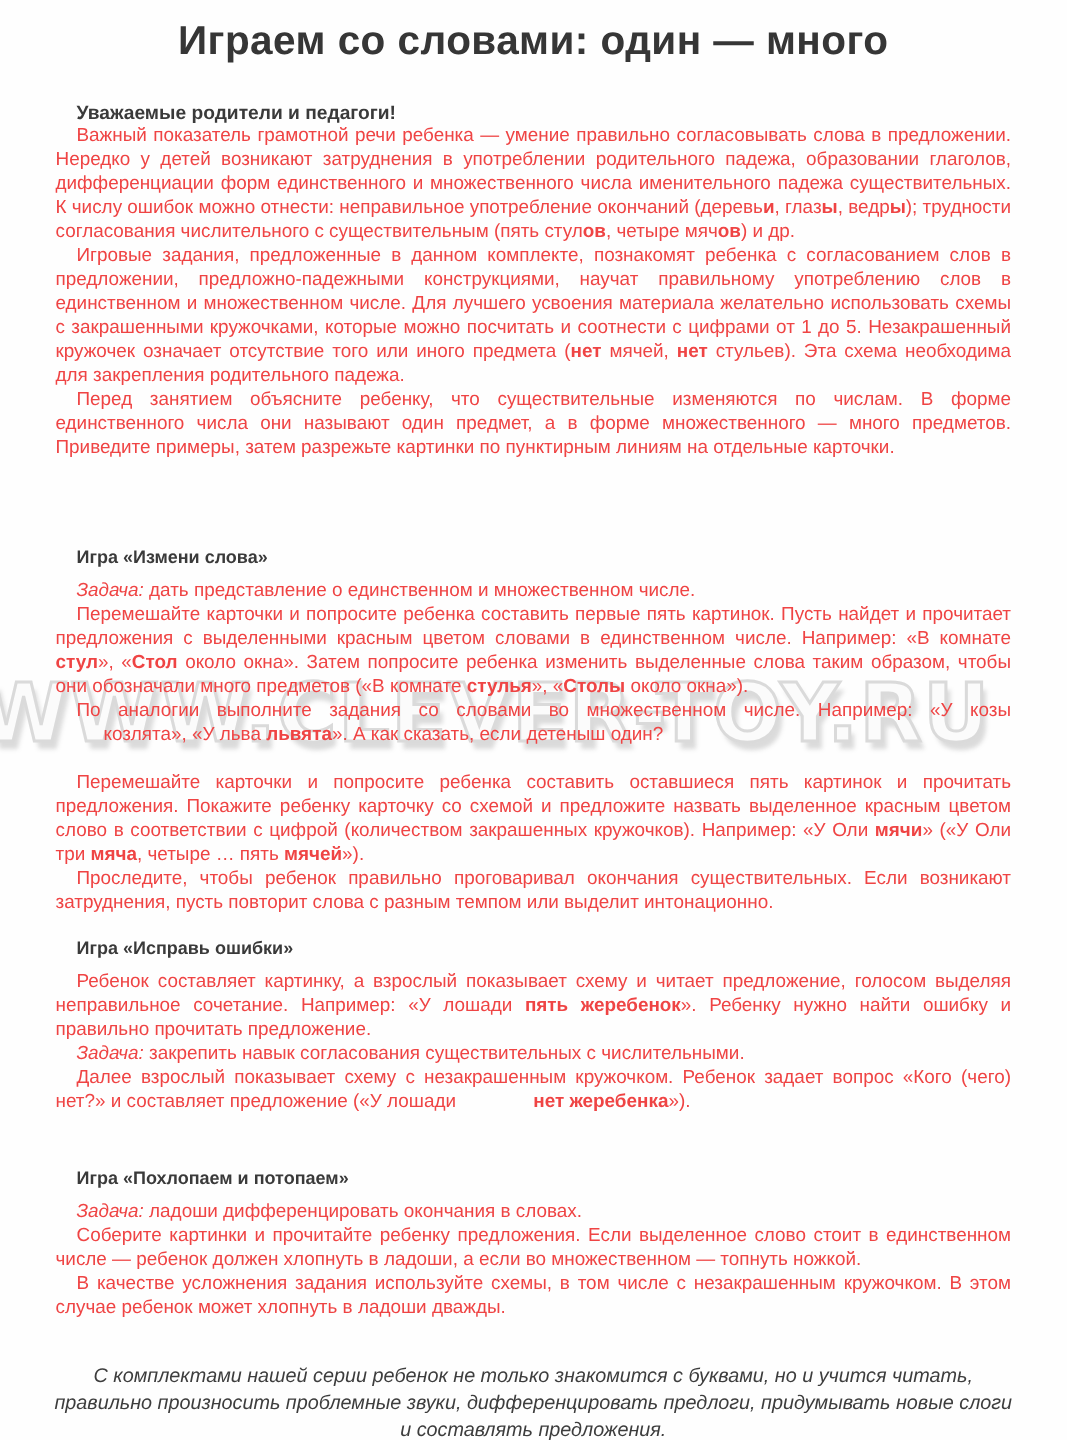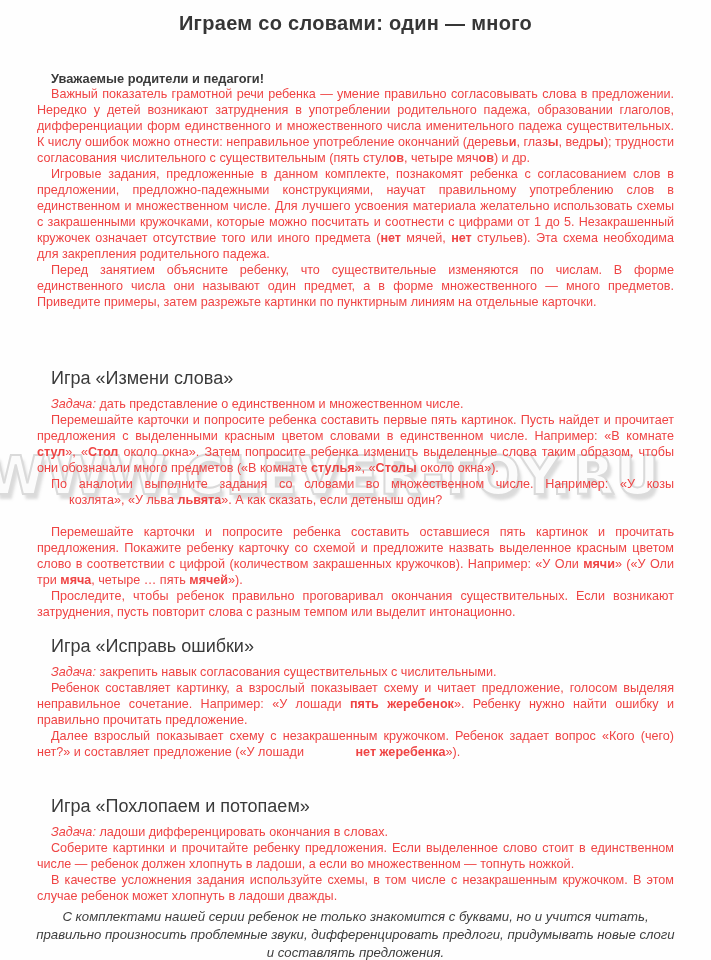--- a/index.html
+++ b/index.html
@@ -25,47 +25,47 @@
     letter-spacing: 1px;
     color: #fbfbfb;
     -webkit-text-stroke: 2px #dadada;
     text-shadow: 3px 5px 3px rgba(130,130,130,0.28);
     pointer-events: none;
   }
   .inner { position: relative; z-index: 1; }
   .title {
     margin-top: 12px;
     text-align: center;
-    font-size: 20px;
+    font-size: 27px;
     font-weight: 700;
     letter-spacing: 0.3px;
     color: #363636;
     font-family: "Liberation Sans", sans-serif;
   }
   .content { margin: 0 37px; }
   .greeting {
-    margin-top: 36px;
+    margin-top: 24px;
     font-weight: 700;
     font-size: 12.8px;
     text-indent: 14px;
   }
   .body {
     font-size: 12.6px;
     line-height: 16px;
     text-align: justify;
     text-indent: 14px;
     color: #ef4444;
   }
   .greeting + .body, .body + .body { margin-top: 0; }
   .game { margin-top: 16px; }
   .game-first { margin-top: 58px; }
   .game-last { margin-top: 36px; }
   .game-heading {
-    font-weight: 400;
-    font-size: 18px;
+    font-weight: 700;
+    font-size: 12px;
     text-indent: 14px;
     margin-bottom: 7px;
   }
   .task { margin-bottom: 0; }
   .footer {
     position: absolute;
     left: 0; right: 0;
     top: 896px;
     z-index: 1;
     text-align: center;
@@ -100,22 +100,22 @@
         <p class="body"><span>По аналогии выполните задания со словами во множественном числе. Например: «У козы </span><span style="font-weight: 400; margin-left: 32px;">козлята</span><span>», «У льва </span><span style="font-weight: 700;">львята</span><span>». А как сказать, если детеныш один?</span></p>
       </section>
 
       <section class="game">
         <p class="body"><span>Перемешайте карточки и попросите ребенка составить оставшиеся пять картинок и прочитать предложения. Покажите ребенку карточку со схемой и предложите назвать выделенное красным цветом слово в соответствии с цифрой (количеством закрашенных кружочков). Например: «У Оли </span><span style="font-weight: 700;">мячи</span><span>» («У Оли три </span><span style="font-weight: 700;">мяча</span><span>, четыре … пять </span><span style="font-weight: 700;">мячей</span><span>»).</span></p>
         <p class="body"><span>Проследите, чтобы ребенок правильно проговаривал окончания существительных. Если возникают затруднения, пусть повторит слова с разным темпом или выделит интонационно.</span></p>
       </section>
 
       <section class="game">
         <p class="game-heading">Игра «Исправь ошибки»</p>
+        <p class="body"><span>Ребенок составляет картинку, а взрослый показывает схему и читает предложение, голосом выделяя неправильное сочетание. Например: «У лошади </span><span style="font-weight: 700;">пять жеребенок</span><span>». Ребенку нужно найти ошибку и правильно прочитать предложение.</span></p>
         <p class="body task"><span style="font-style: italic;">Задача:</span><span> закрепить навык согласования существительных с числительными.</span></p>
-        <p class="body"><span>Ребенок составляет картинку, а взрослый показывает схему и читает предложение, голосом выделяя неправильное сочетание. Например: «У лошади </span><span style="font-weight: 700;">пять жеребенок</span><span>». Ребенку нужно найти ошибку и правильно прочитать предложение.</span></p>
         <p class="body"><span>Далее взрослый показывает схему с незакрашенным кружочком. Ребенок задает вопрос «Кого (чего) нет?» и составляет предложение («У лошади </span><span style="font-weight: 700; padding-left: 48px;">нет жеребенка</span><span>»).</span></p>
       </section>
 
       <section class="game game-last">
         <p class="game-heading">Игра «Похлопаем и потопаем»</p>
         <p class="body task"><span style="font-style: italic;">Задача:</span><span> ладоши дифференцировать окончания в словах.</span></p>
         <p class="body"><span>Соберите картинки и прочитайте ребенку предложения. Если выделенное слово стоит в единственном числе — ребенок должен хлопнуть в ладоши, а если во множественном — топнуть ножкой.</span></p>
         <p class="body"><span>В качестве усложнения задания используйте схемы, в том числе с незакрашенным кружочком. В этом случае ребенок может хлопнуть в ладоши дважды.</span></p>
       </section>
 

